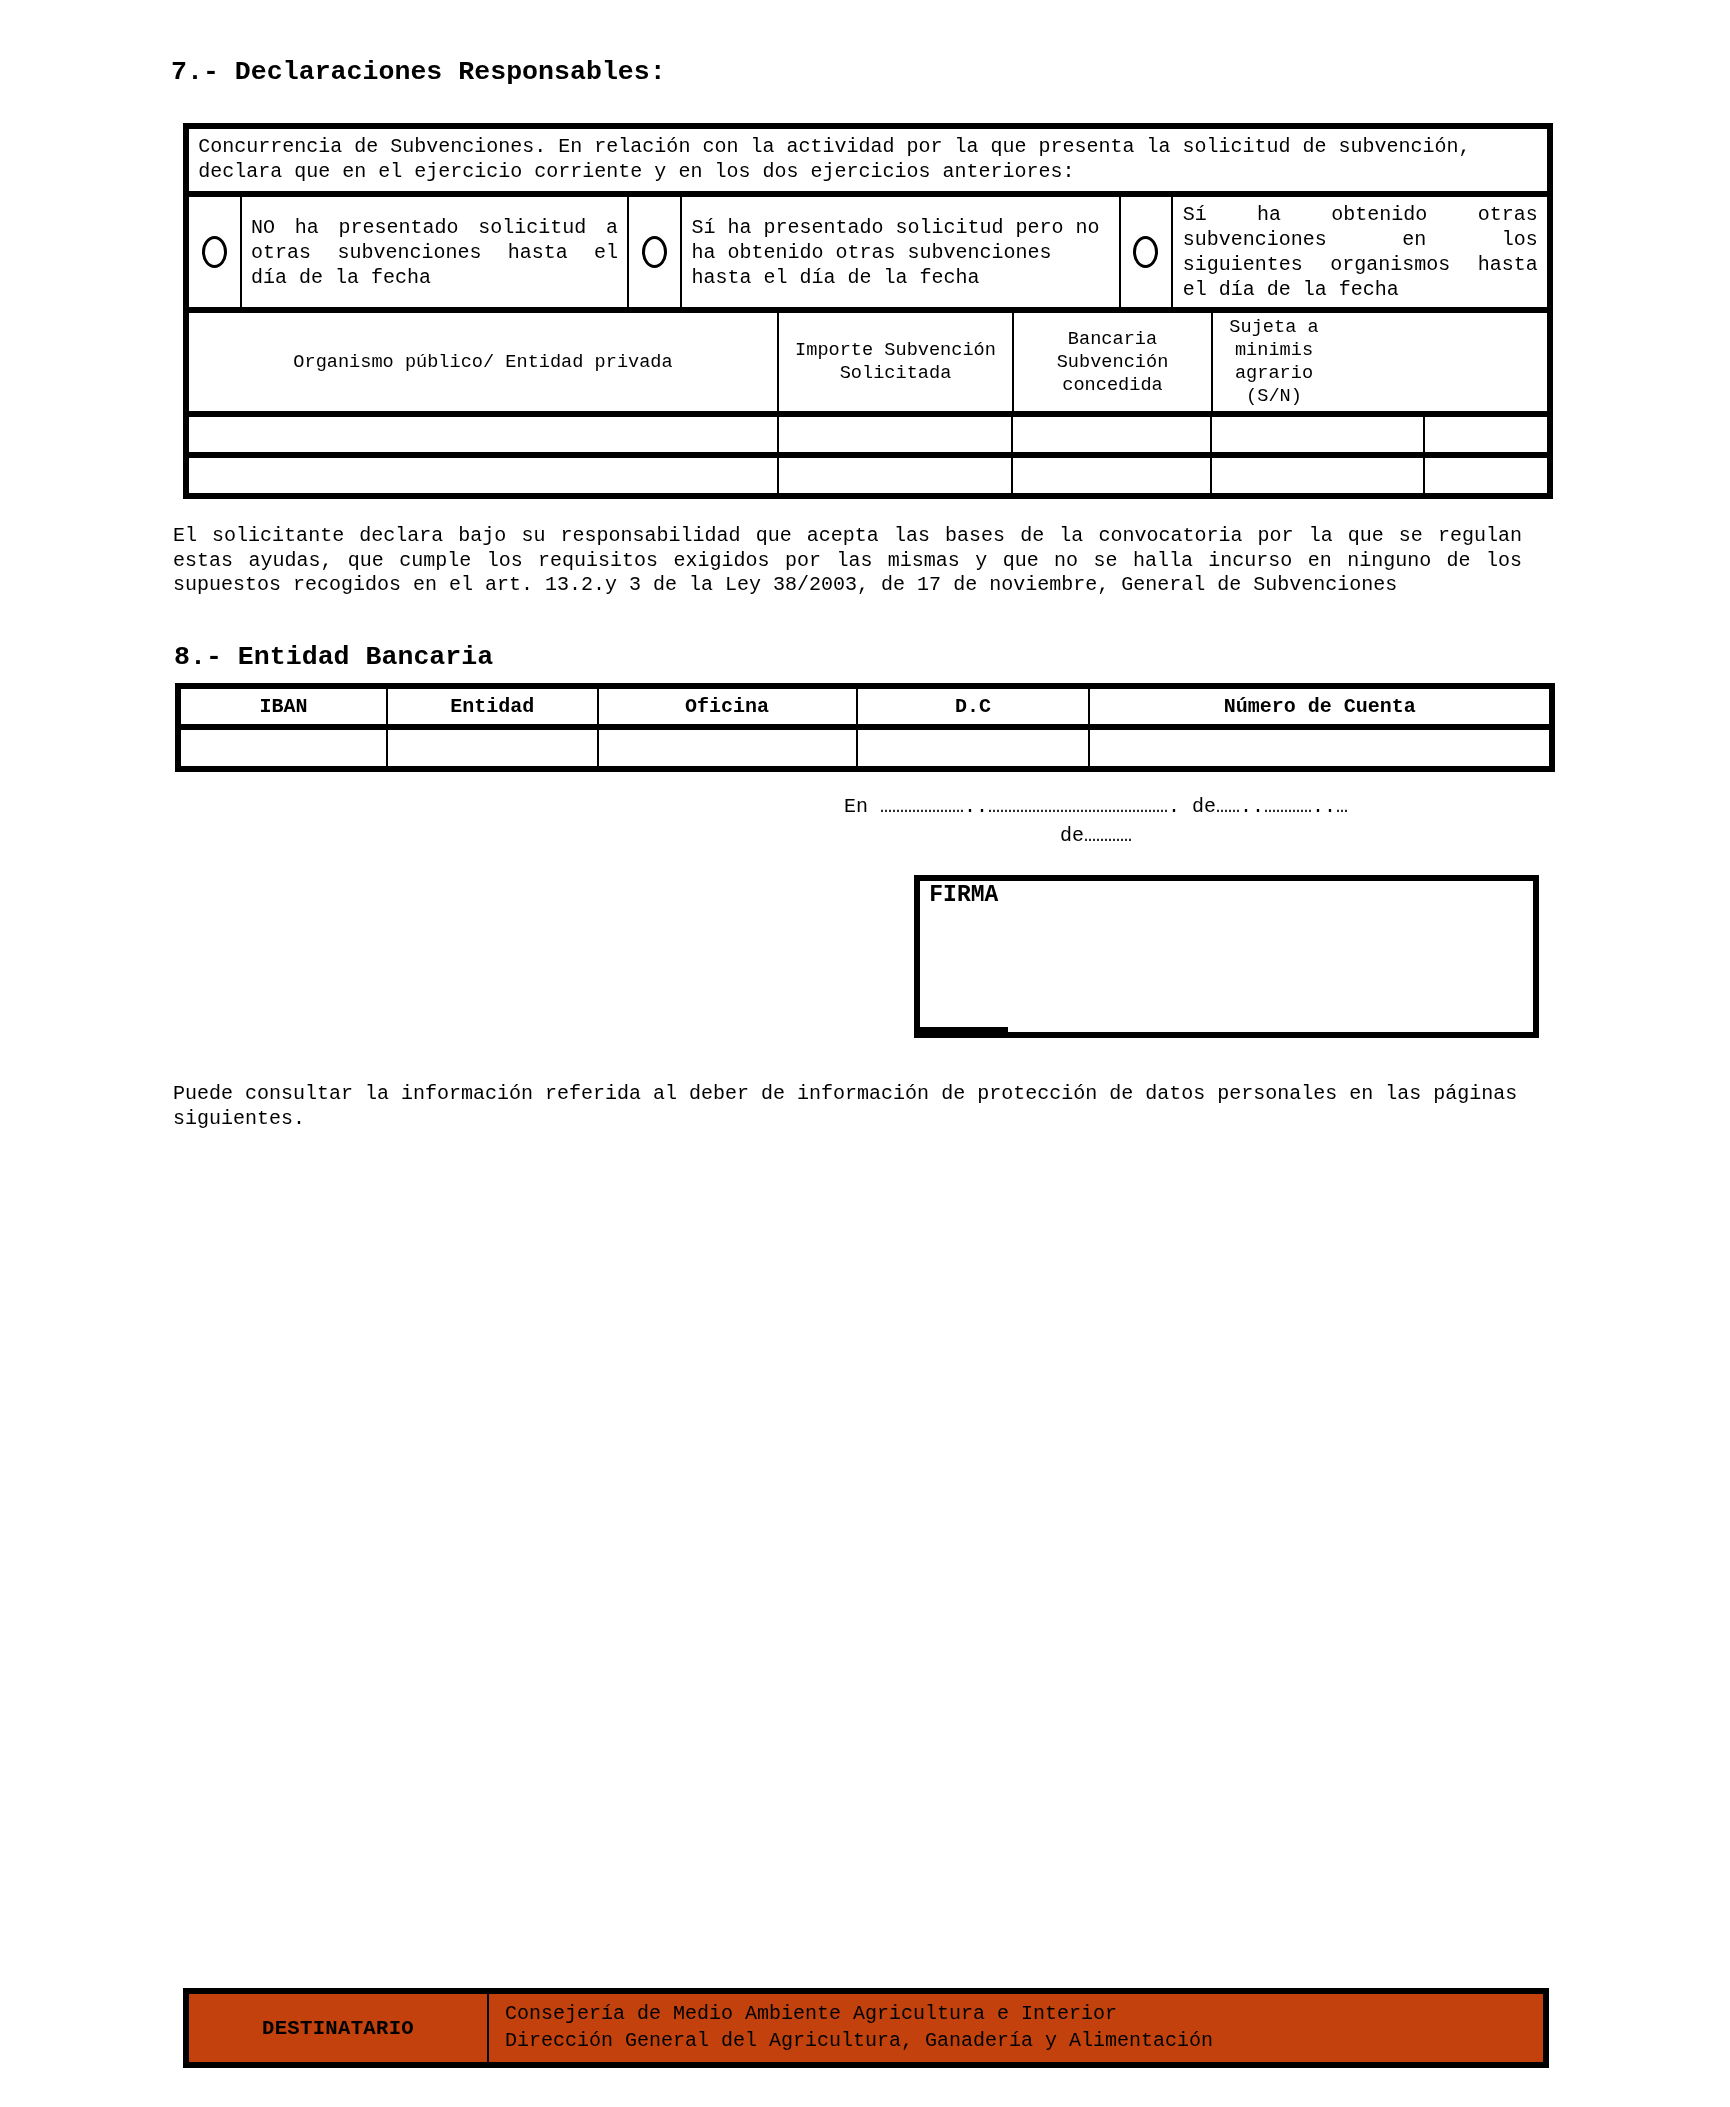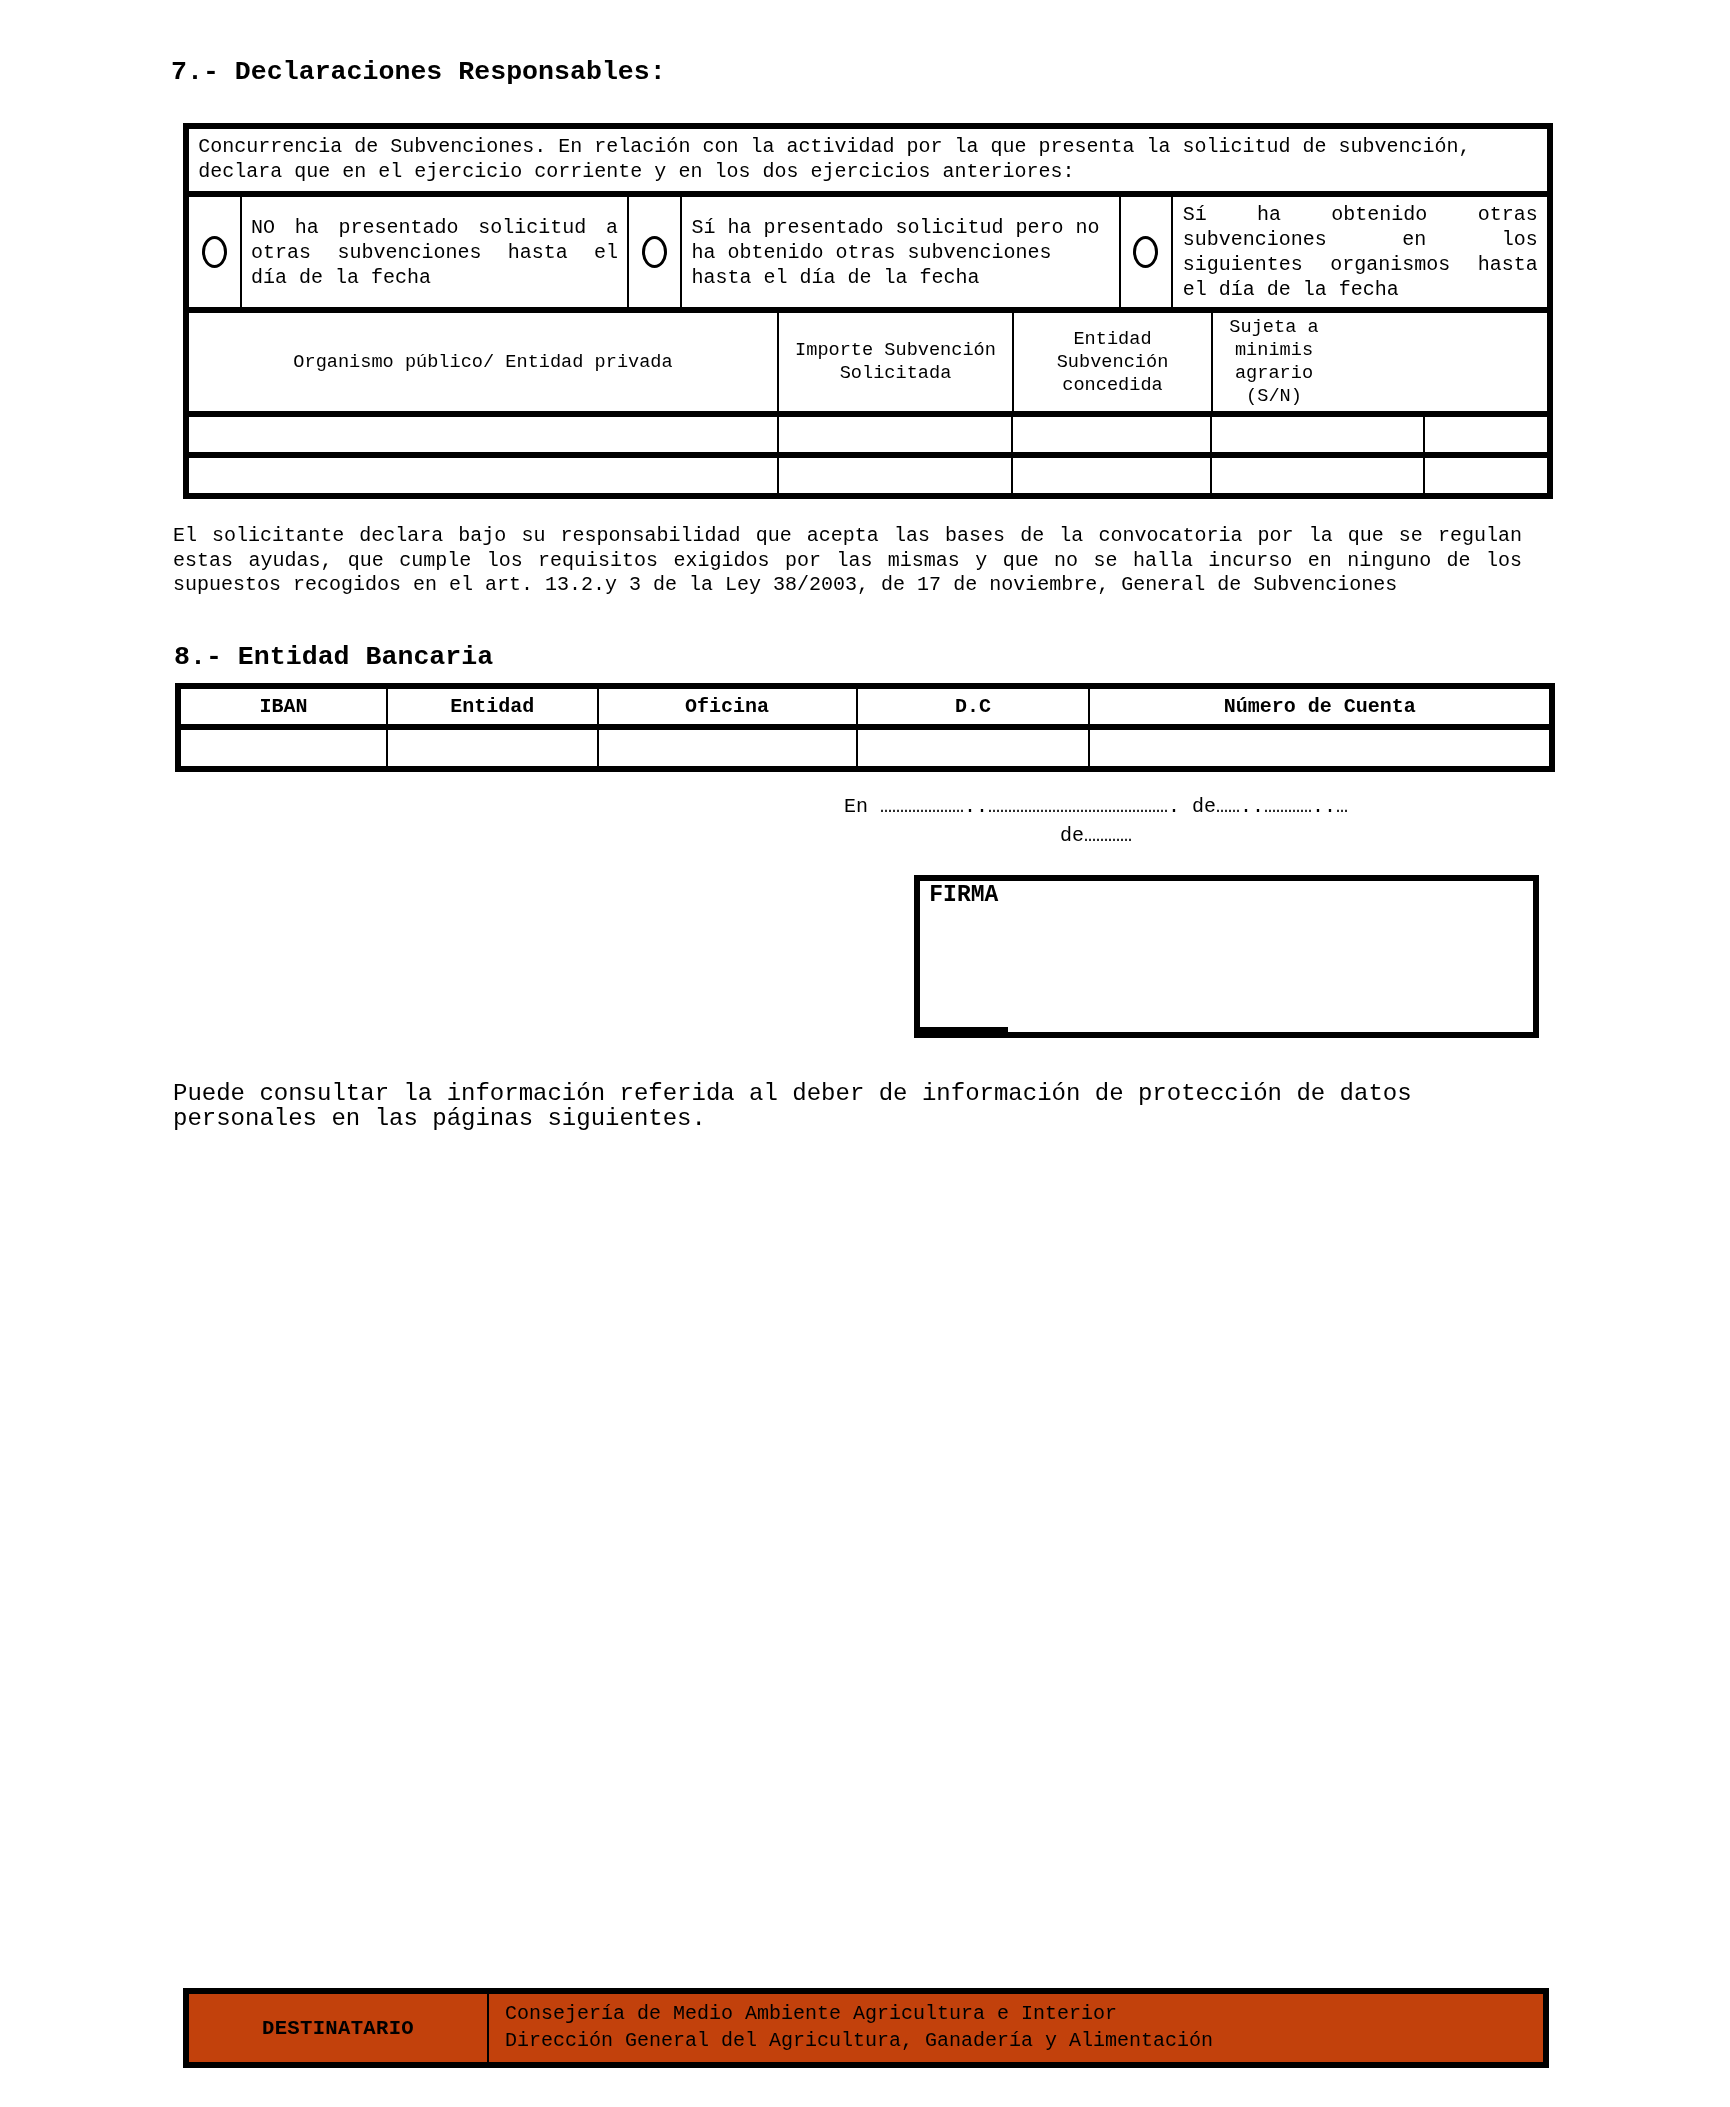--- a/index.html
+++ b/index.html
@@ -88,21 +88,21 @@
     display:flex;flex-direction:row;
   }
   .firma-head{
     font-size:23px;font-weight:bold;
     padding:1.3px 9.3px 4px 9.3px;
     border-bottom:5.3px solid #000;
   }
   .firma-body{flex:1;}
   .privacy{
     left:173px;top:1082px;width:1396px;
-    font-size:24px;line-height:24.6px;
+    font-size:20px;line-height:24.6px;
   }
   
   .footer{
     left:183px;top:1988px;width:1366px;height:80px;
     border:6.6px solid #000;box-sizing:border-box;background:#c2410c;
     display:flex;
   }
   .footer-label{
     width:300px;box-sizing:border-box;border-right:2.7px solid #000;
     display:flex;align-items:center;justify-content:center;
@@ -141,21 +141,21 @@
         <span class="radio"></span>
       </div>
       <div class="cell opt-text opt3 justify">
         <p>Sí ha obtenido otras subvenciones en los siguientes organismos hasta el día de la fecha</p>
       </div>
     </div>
 
     <div class="row colhead-row">
       <div class="cell colhead c1">Organismo público/ Entidad privada</div>
       <div class="cell colhead c2">Importe Subvención Solicitada</div>
-      <div class="cell colhead c3">Entidad Subvención concedida</div>
+      <div class="cell colhead c3">Bancaria Subvención concedida</div>
       <div class="cell colhead c5">Sujeta a minimis agrario (S/N)</div>
     </div>
 
     <div class="row data-row">
       <div class="cell data-cell c1"></div>
       <div class="cell data-cell c2"></div>
       <div class="cell data-cell c3"></div>
       <div class="cell data-cell c4"></div>
       <div class="cell data-cell c5"></div>
     </div>

